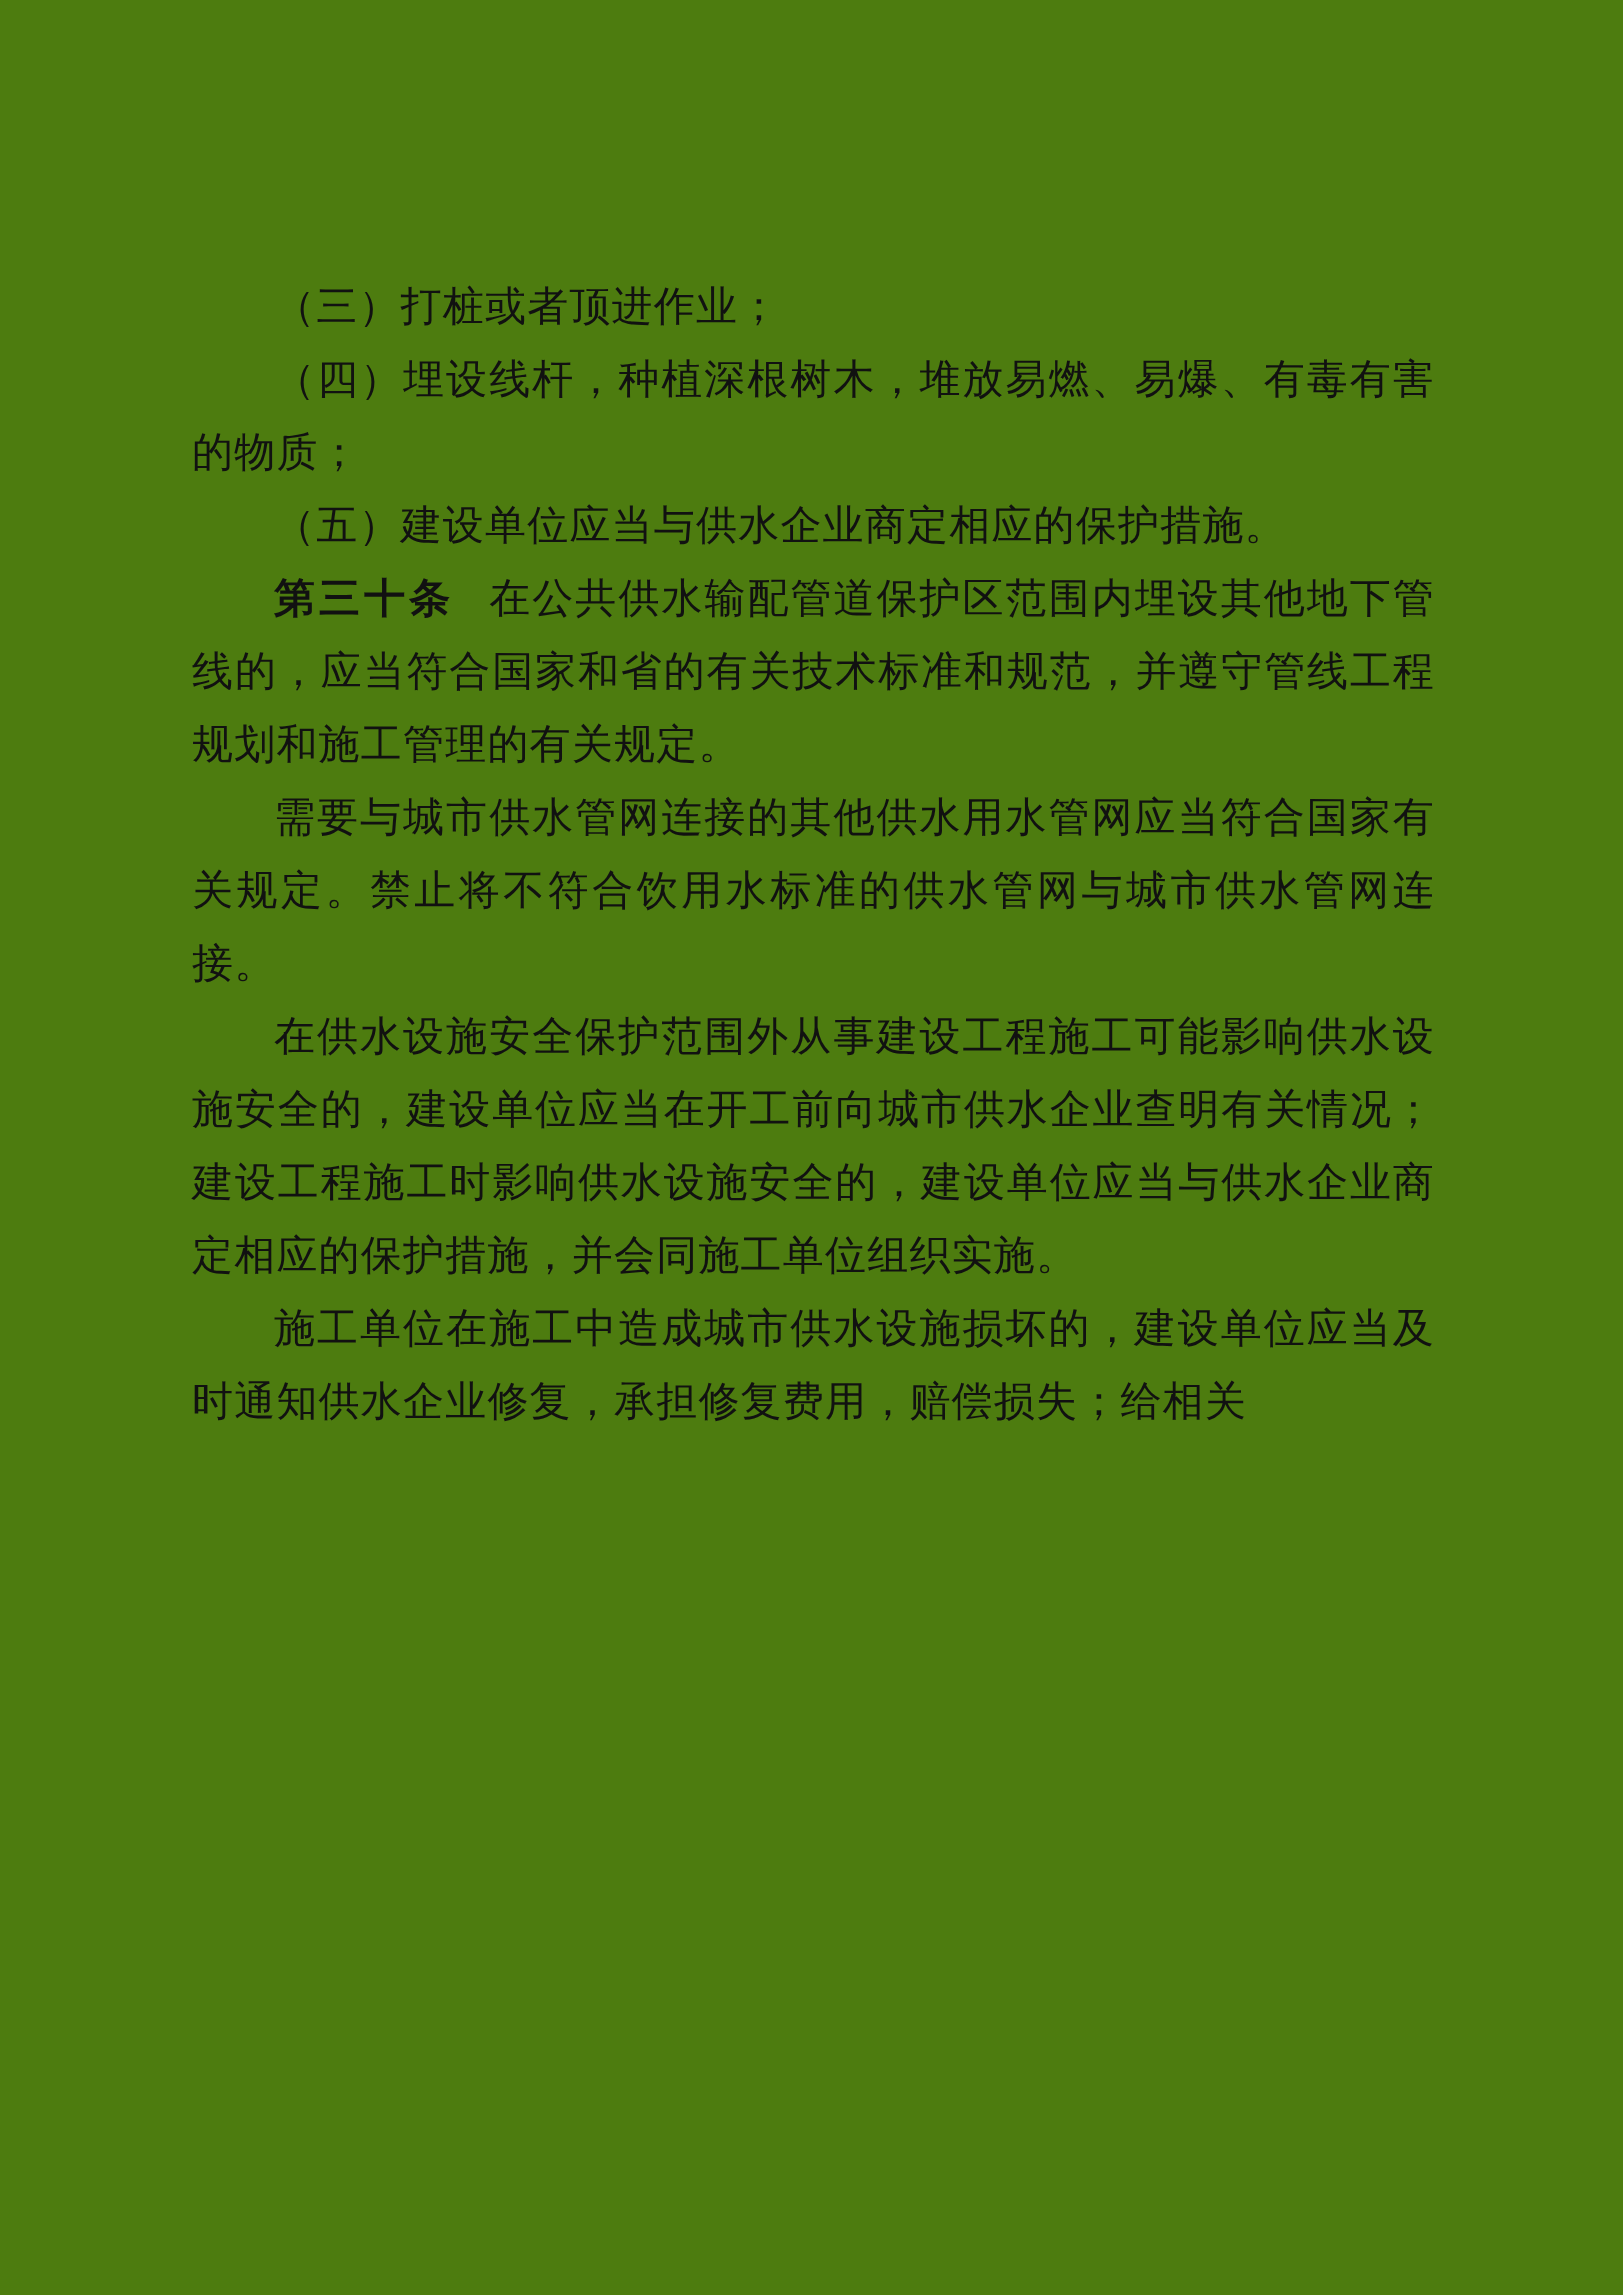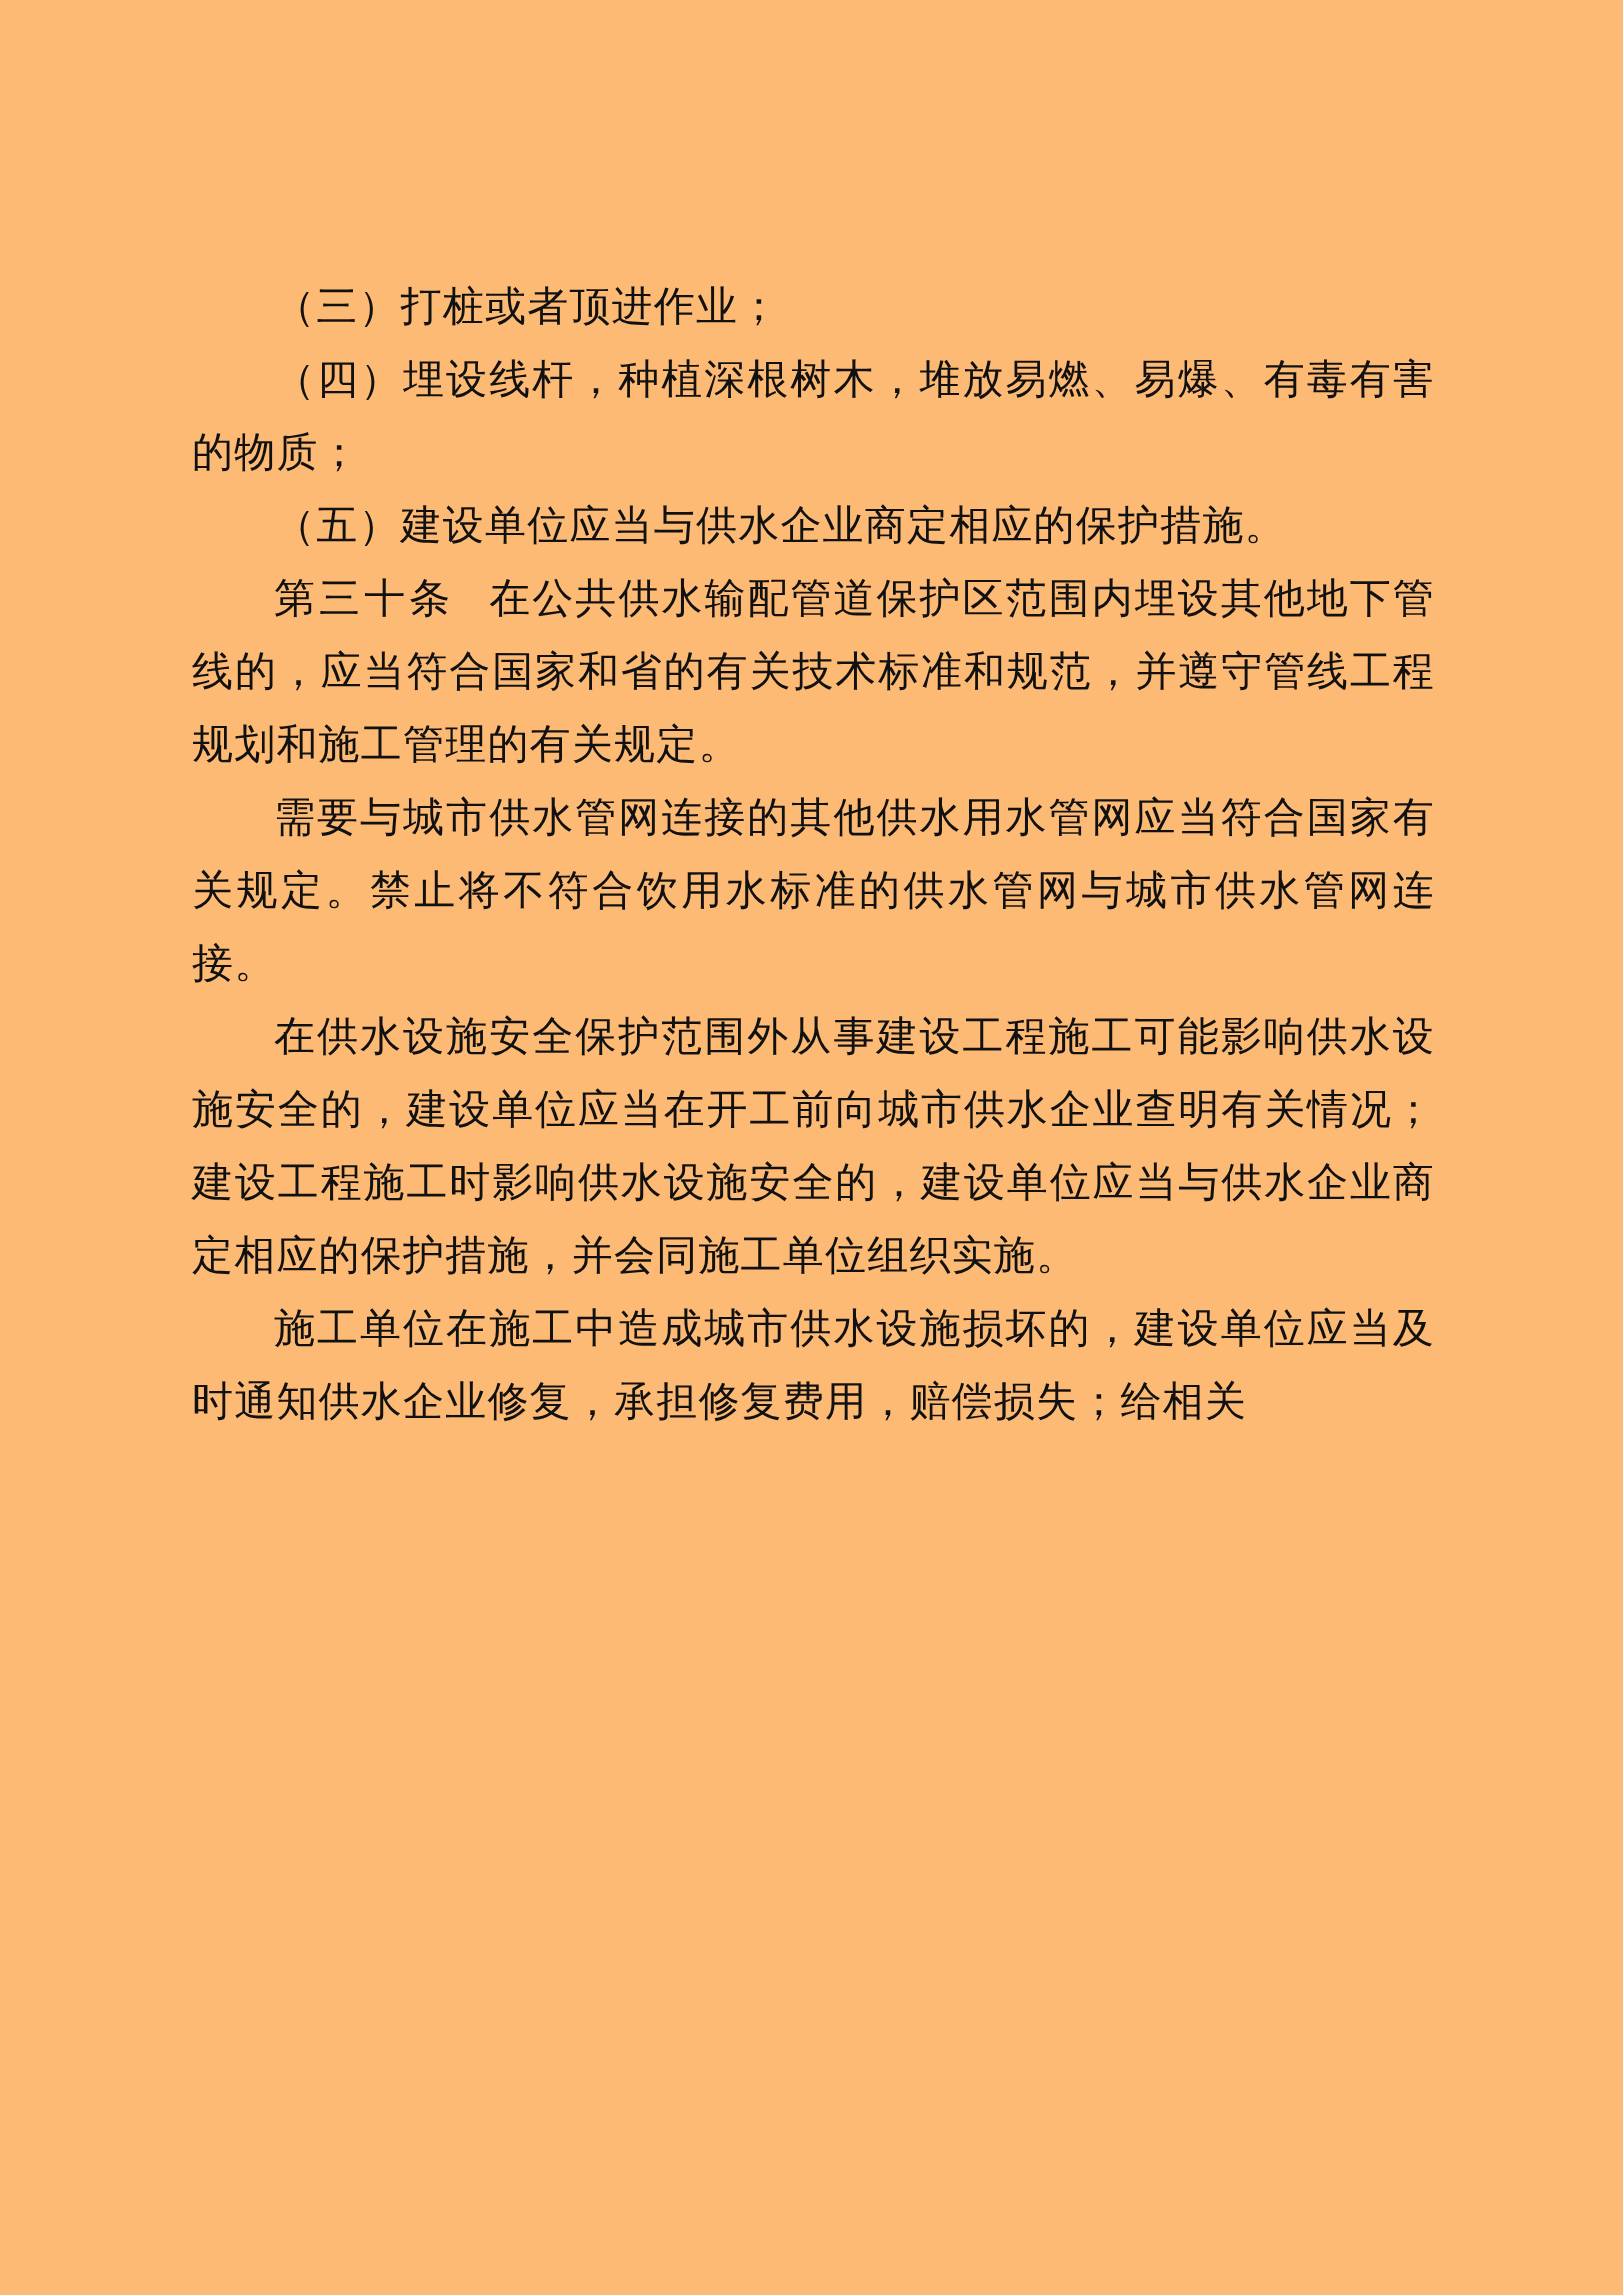--- a/index.html
+++ b/index.html
@@ -8,21 +8,21 @@
     background: #ffffff;
   }
   body {
     font-family: "DejaVu Serif", "Liberation Serif", serif;
     color: #000000;
   }
   .page {
     position: relative;
     width: 1623px;
     height: 2295px;
-    background: #fdba74;
+    background: #4d7c0f;
     box-sizing: border-box;
     overflow: hidden;
   }
   .content {
     position: absolute;
     left: 192px;
     top: 270px;
     width: 1243px;
   }
   .para {
@@ -30,21 +30,21 @@
     line-height: 73px;
     letter-spacing: 1.2px;
     text-align: justify;
     text-justify: inter-ideograph;
     margin: 0 0 0 0;
     text-indent: 82px;
     font-family: "DejaVu Serif", "Liberation Serif", serif;
     color: #111111;
   }
   .art-label {
-    font-weight: normal;
+    font-weight: bold;
     letter-spacing: 3.3px;
   }
   .art-gap {
     display: inline-block;
     width: 34px;
   }
 </style>
 </head>
 <body>
 

